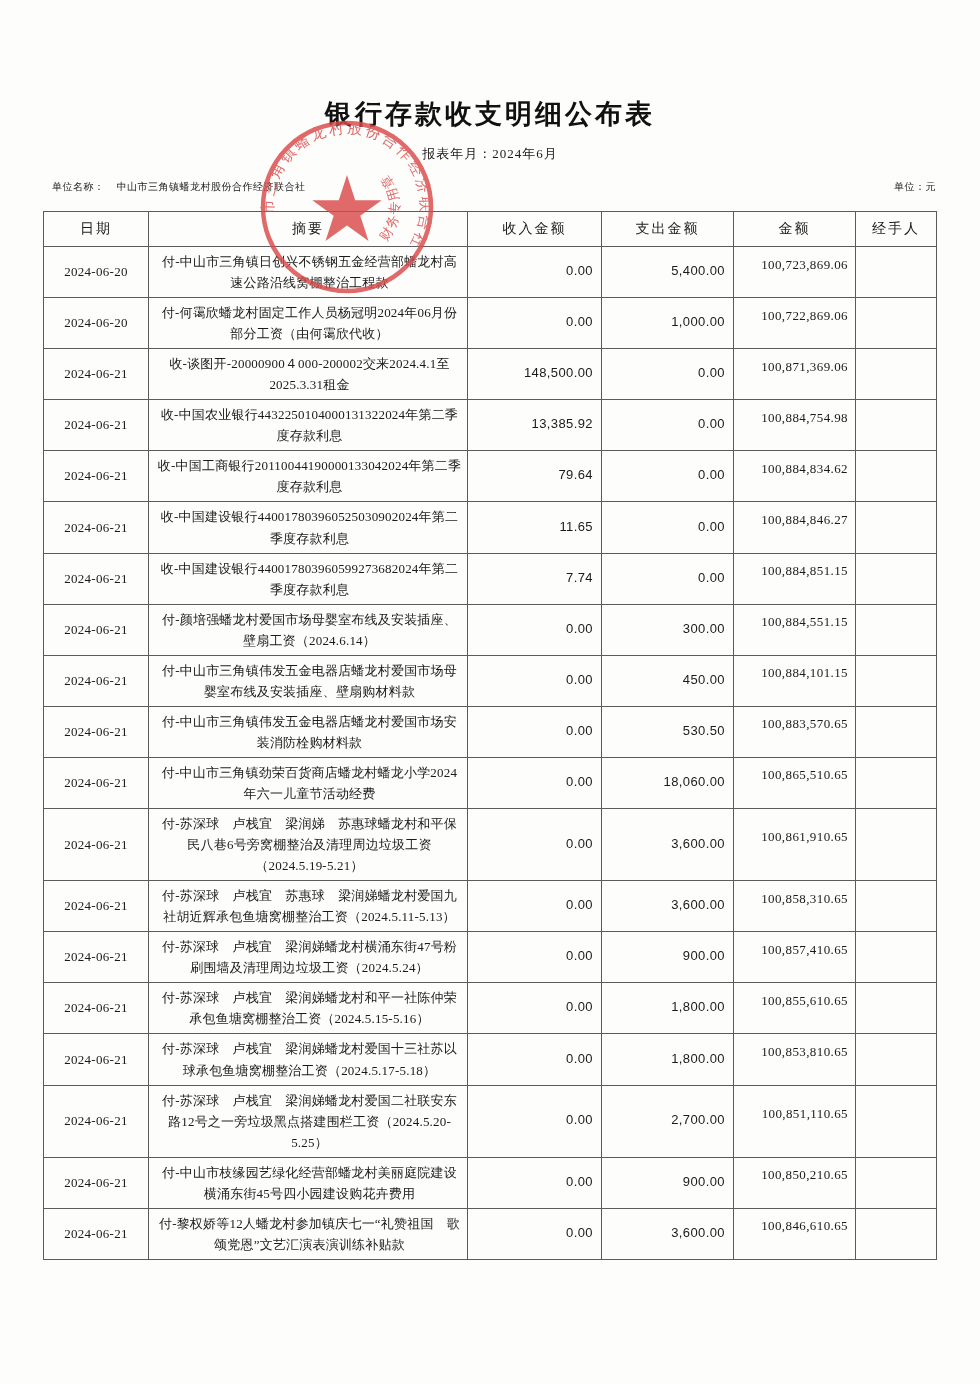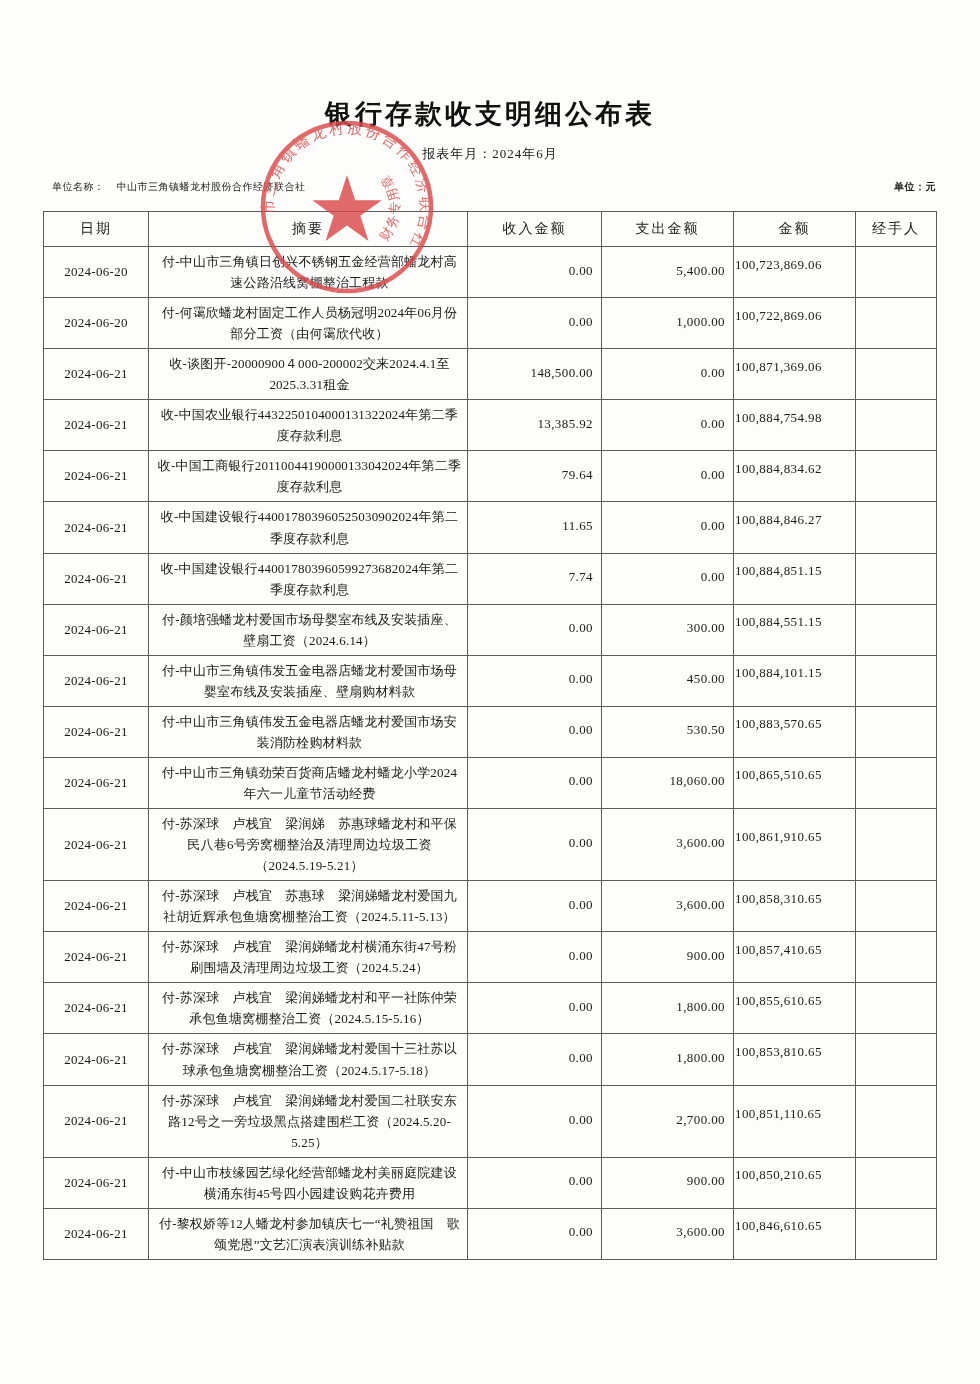--- a/index.html
+++ b/index.html
@@ -53,21 +53,20 @@
     font-size: 10px;
   }
   .meta-left {
     white-space: nowrap;
     letter-spacing: 0.5px;
   }
   .meta-label { margin-right: 12px; }
   .meta-right {
     white-space: nowrap;
     letter-spacing: 0.5px;
-    font-weight: bold;
   }
 
   
   .table-wrap {
     margin: 0 44px 0 43px;
   }
   table.ledger {
     border-collapse: collapse;
     width: 893px;
     table-layout: fixed;
@@ -108,23 +107,24 @@
     letter-spacing: 0.2px;
     vertical-align: top;
   }
   td.cell-num {
     text-align: right;
     padding-right: 8px;
     vertical-align: bottom;
     padding-bottom: 4px;
     letter-spacing: 0.4px;
     white-space: nowrap;
-    font-family: Liberation Serif, serif;
+    font-family: Liberation Sans, sans-serif;
   }
   td.cell-bal {
+    text-align: right;
     padding-right: 7px;
     vertical-align: bottom;
     padding-bottom: 16px;
     letter-spacing: 0.4px;
     white-space: nowrap;
   }
   td.cell-hand { text-align: center; }
 
   
   .seal {

